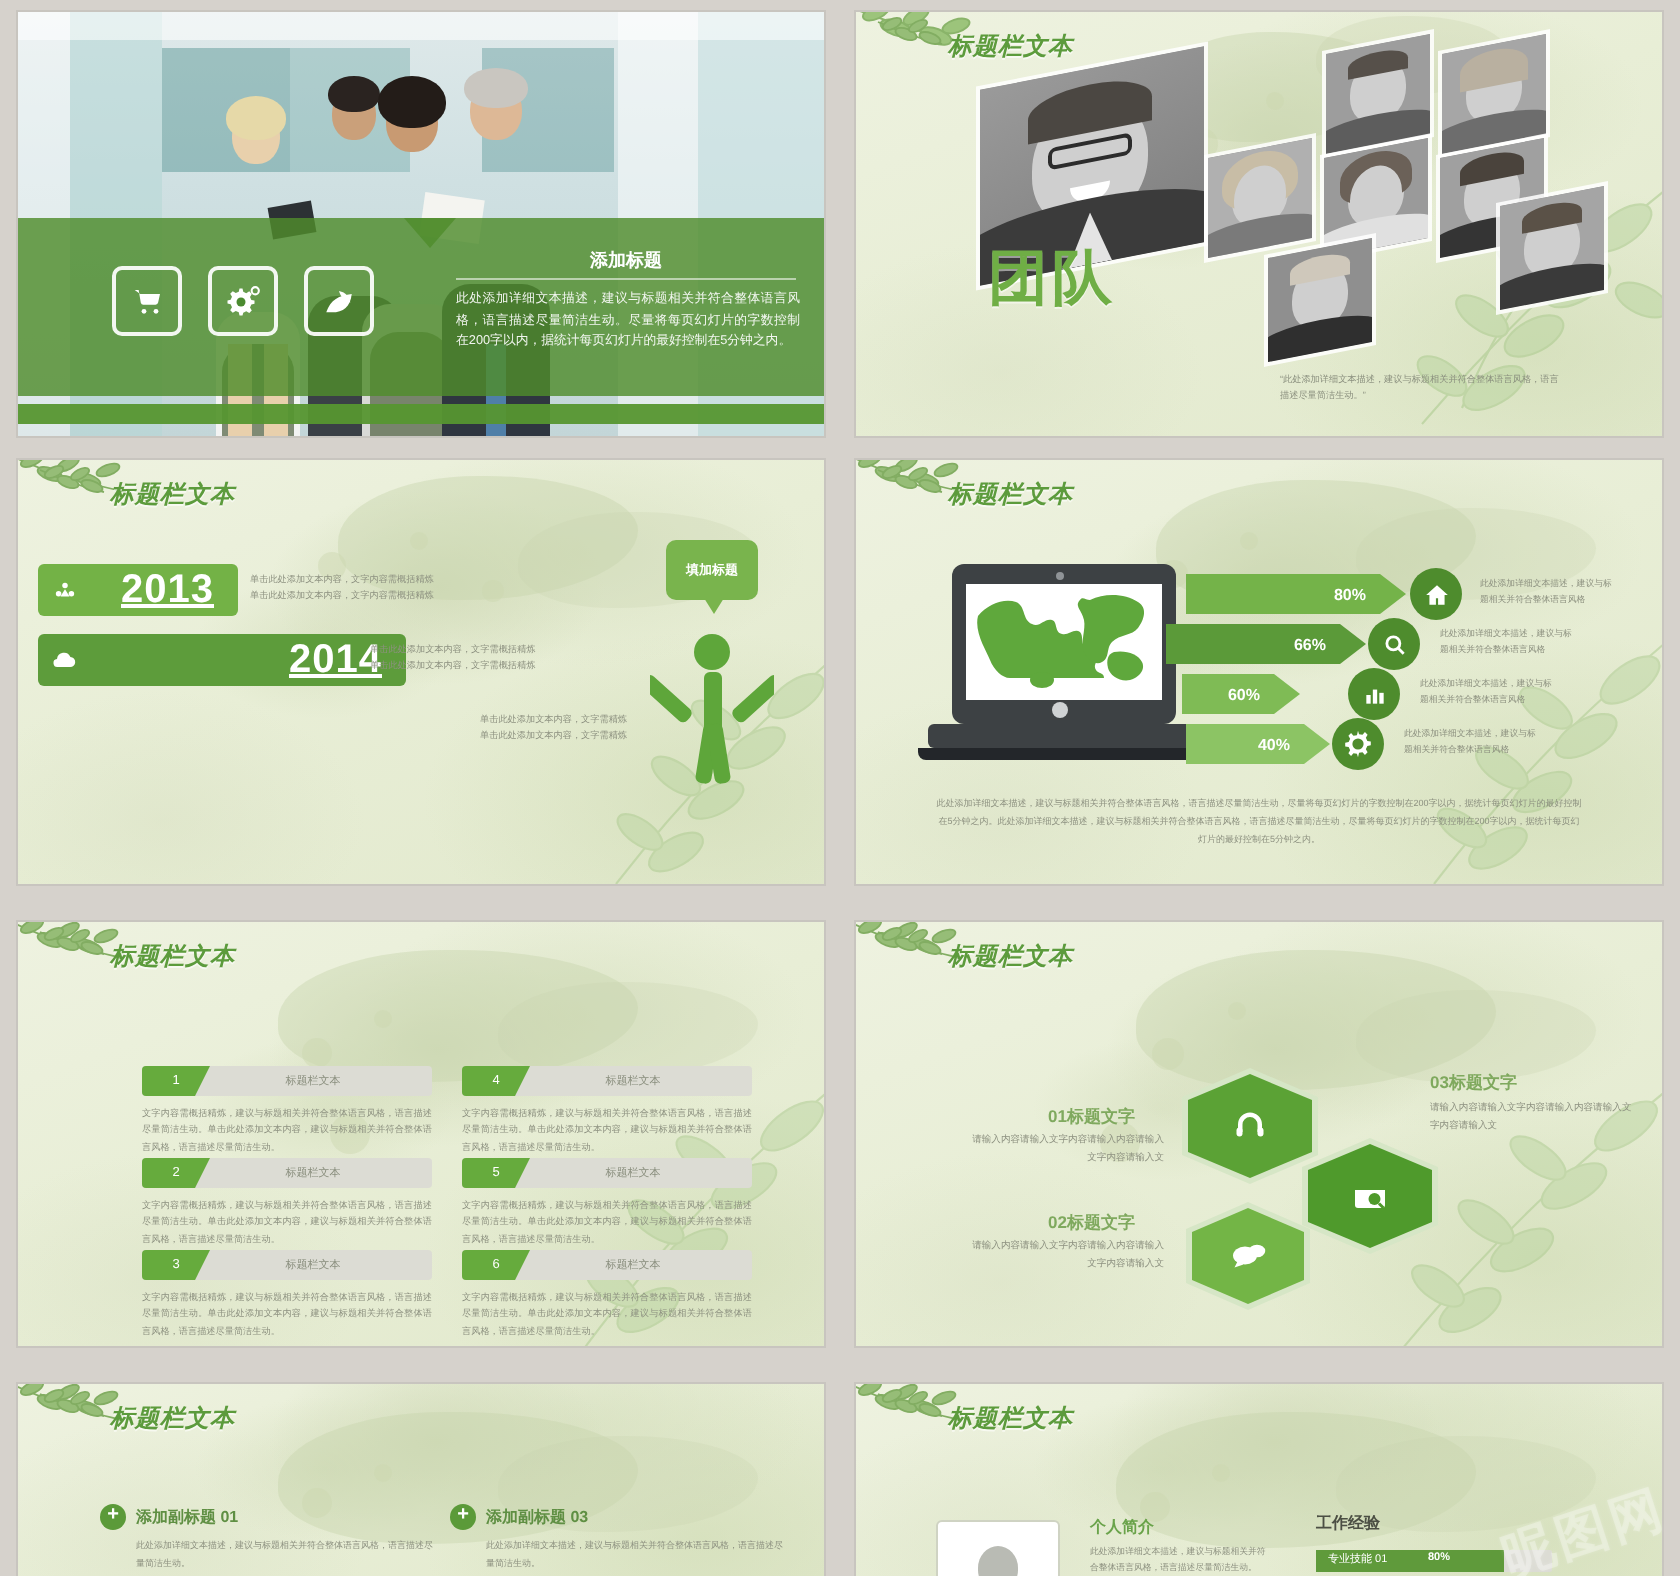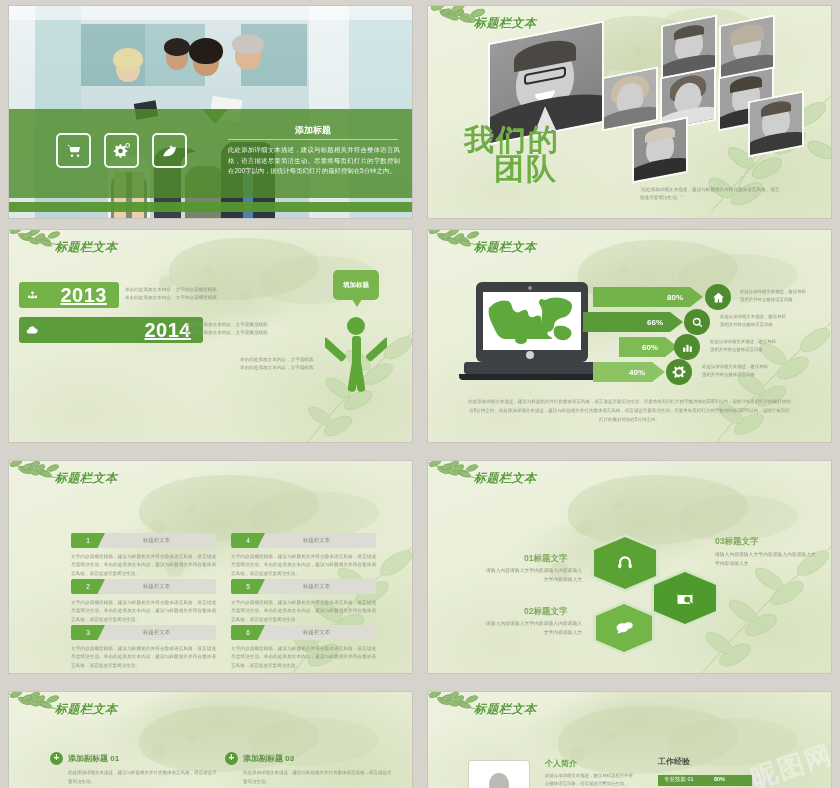--- a/index.html
+++ b/index.html
@@ -404,21 +404,20 @@
   <div class="tile" style="left:322px;top:92px;width:52px;height:52px;">
     <div class="face">
           <div class="f-bg" style="background:#a5a5a5"></div>
     <div class="f-head" style="left:12px;top:8px;width:28px;height:32px;"></div>
     <div style="position:absolute;left:11px;top:4px;width:30px;height:12px;border-radius:50% 50% 0 0;background:#5a5147;"></div>
     <div class="f-shoulder" style="background:#3a3a3a"></div>
         </div>
   </div>
 
   <div class="s2-big">
-    <span class="ln1">我们的</span>
     <span class="ln2">团队</span>
   </div>
   <div class="s2-note">“此处添加详细文本描述，建议与标题相关并符合整体语言风格，语言描述尽量简洁生动。”</div>
 </div>
 
 <div class="slide s3">
   <div class="bg-leafy"></div>
   <div class="splat" style="left:160px;top:8px;width:150px;height:62px;"></div>
   <div class="splat" style="left:250px;top:26px;width:120px;height:48px;opacity:.6"></div>
   <div class="dot" style="left:150px;top:46px;width:14px;height:14px;"></div>
@@ -564,21 +563,21 @@
     <div style="position:absolute;left:36px;top:132px;width:136px;height:12px;background:#3d4144;border-radius:3px;"></div>
     <div style="position:absolute;left:31px;top:144px;width:146px;height:6px;background:#23262a;border-radius:0 0 4px 4px;"></div>
   </div>
 
   <div class="arrow a1" style="left:165px;top:57px;width:110px;">
     <span>80%</span>
   </div>
   <div class="arrow a2" style="left:155px;top:82px;width:100px;">
     <span>66%</span>
   </div>
-  <div class="arrow a3" style="left:163px;top:107px;width:59px;margin-left:28px;">
+  <div class="arrow a3" style="left:163px;top:107px;width:59px;">
     <span>60%</span>
   </div>
   <div class="arrow a4" style="left:165px;top:132px;width:72px;">
     <span>40%</span>
   </div>
 
   <div class="circ c-fill" style="left:277px;top:54px;">
     <svg width="13" height="13" viewBox="0 0 24 24" fill="#fff">
           <path d="M12 3L2 12h3v9h6v-6h2v6h6v-9h3z"></path>
         </svg>

